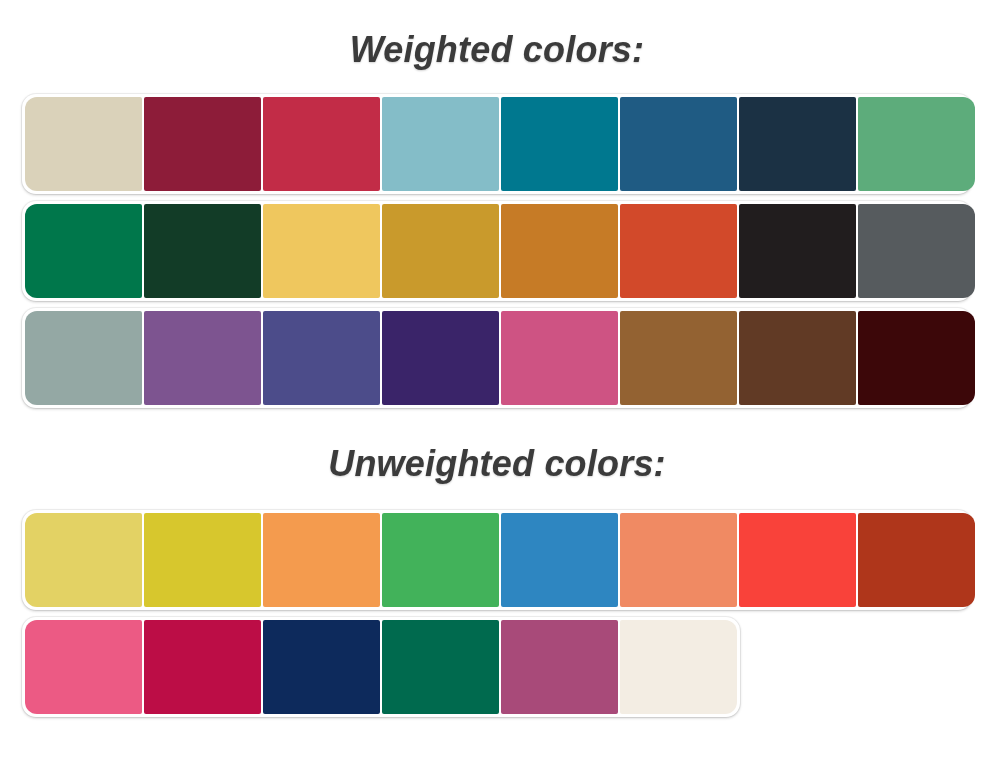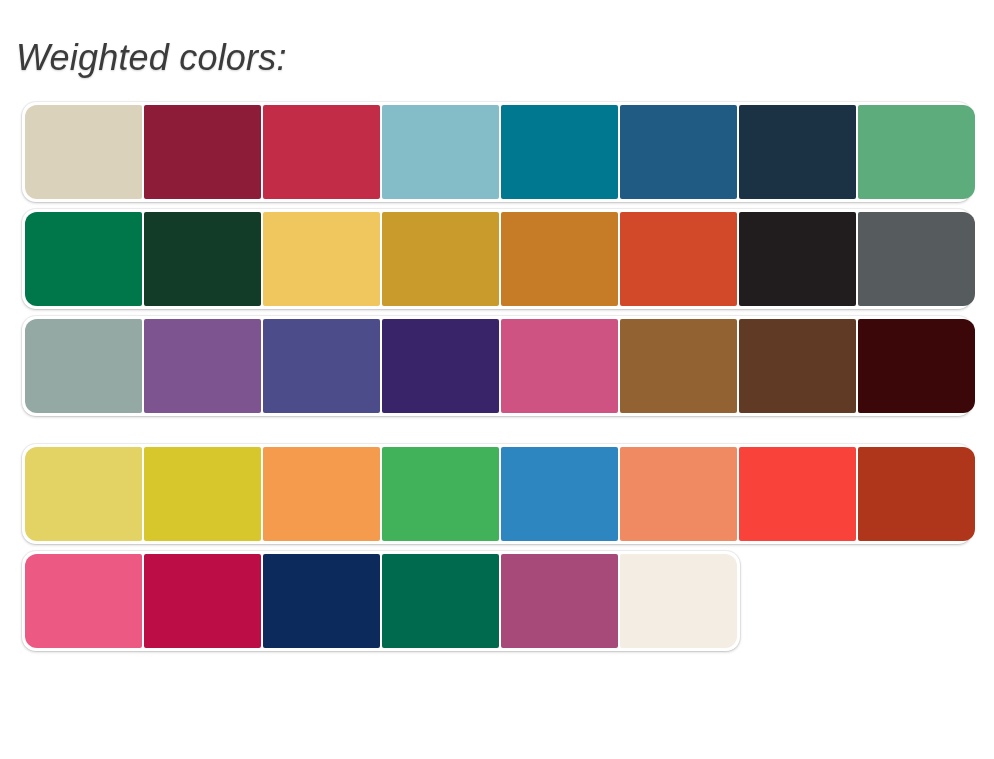--- a/index.html
+++ b/index.html
@@ -16,28 +16,29 @@
   .page {
     position: relative;
     width: 994px;
     height: 759px;
     background: #ffffff;
   }
 
   .section { width: 100%; }
 
   .section-title {
+    text-align: center;
     font-style: italic;
-    font-weight: 400;
+    font-weight: 700;
     color: #3b3b3b;
     font-size: 36px;
     line-height: 1.0;
     letter-spacing: 0.2px;
     text-shadow: 0 1px 2px rgba(0,0,0,0.18);
-    margin: 16px;
+    margin: 8px;
   }
 
   #title-weighted   { padding-top: 24px; padding-bottom: 0; }
   #title-unweighted { padding-top: 30px; padding-bottom: 0; }
 
   .rows-wrap { padding: 0 22px; }
   #weighted-rows   { margin-top: 26px; }
   #unweighted-rows { margin-top: 28px; }
 
   .palette-row {
@@ -106,20 +107,21 @@
           <div class="swatch" title="#3A2469" style="background-color: rgb(58, 36, 105);"></div>
           <div class="swatch" title="#CE5383" style="background-color: rgb(206, 83, 131);"></div>
           <div class="swatch" title="#936232" style="background-color: rgb(147, 98, 50);"></div>
           <div class="swatch" title="#613A25" style="background-color: rgb(97, 58, 37);"></div>
           <div class="swatch" title="#3C0709" style="background-color: rgb(60, 7, 9);"></div>
         </div>
       </div>
   </div>
 
   <div class="section">
+    <h2 class="section-title" id="title-unweighted">Unweighted colors:</h2>
     <div class="rows-wrap" id="unweighted-rows">
         <div class="palette-row">
           <div class="swatch" title="#E3D264" style="background-color: rgb(227, 210, 100);"></div>
           <div class="swatch" title="#D7C72D" style="background-color: rgb(215, 199, 45);"></div>
           <div class="swatch" title="#F49B4E" style="background-color: rgb(244, 155, 78);"></div>
           <div class="swatch" title="#42B25A" style="background-color: rgb(66, 178, 90);"></div>
           <div class="swatch" title="#2E86C1" style="background-color: rgb(46, 134, 193);"></div>
           <div class="swatch" title="#F08A63" style="background-color: rgb(240, 138, 99);"></div>
           <div class="swatch" title="#F9423A" style="background-color: rgb(249, 66, 58);"></div>
           <div class="swatch" title="#AF361B" style="background-color: rgb(175, 54, 27);"></div>

